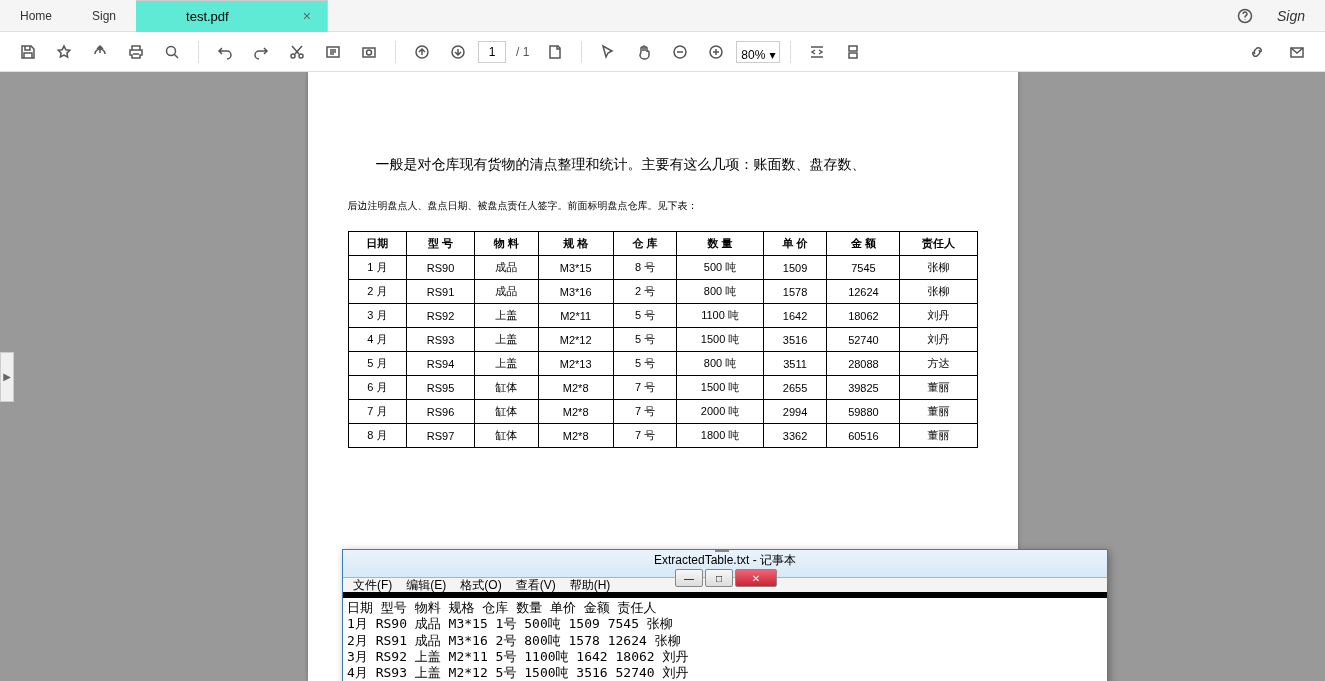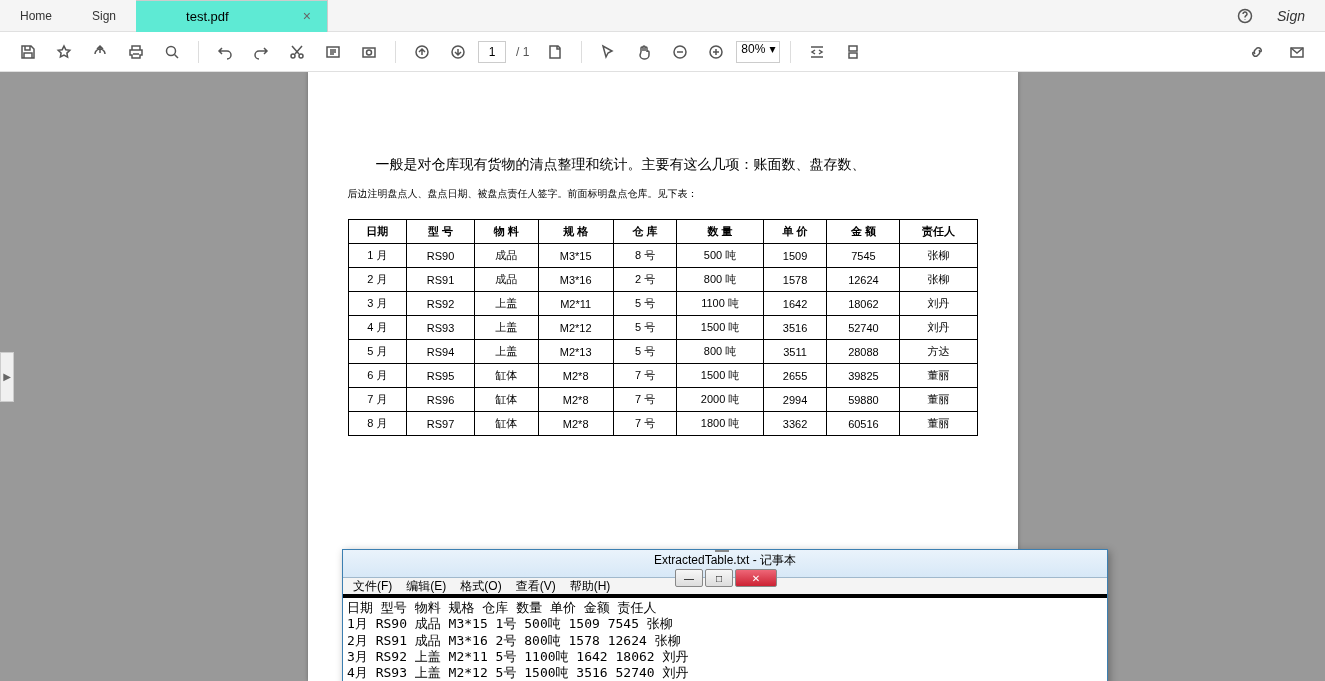--- a/index.html
+++ b/index.html
@@ -13,43 +13,43 @@
 .tabbar-right { margin-left:auto; display:flex; align-items:center; gap:20px; padding-right:20px; }
 .icon-btn { width:24px; height:24px; display:flex; align-items:center; justify-content:center; color:#555; cursor:pointer; }
 .sign { font-size:14px; color:#333;font-style:italic; }
 
 
 .toolbar { display:flex; align-items:center; height:40px; background:#fff; border-bottom:1px solid #e0e0e0; padding:0 12px; gap:4px; }
 .tb-btn { width:32px; height:32px; display:flex; align-items:center; justify-content:center; color:#555; cursor:pointer; }
 .tb-sep { width:1px; height:22px; background:#ddd; margin:0 6px; }
 .page-input { width:28px; height:22px; border:1px solid #ccc; text-align:center; font-size:12px; }
 .page-total { font-size:12px; color:#555; padding:0 6px; }
-.zoom-box { height:22px; border:1px solid #ccc; font-size:12px; padding:0 4px; display:flex; align-items:flex-start; gap:4px; }
+.zoom-box { height:22px; border:1px solid #ccc; font-size:12px; padding:0 4px; display:flex; align-items:flex-end; gap:4px; }
 .tb-right { margin-left:auto; display:flex; gap:8px; }
 svg { width:16px; height:16px; fill:none; stroke:#555; stroke-width:1.5; }
 
 
 .docarea { position:relative; height:609px; background:#999; display:flex; justify-content:center; overflow:hidden; }
 .sidebar-handle { position:absolute; left:0; top:50%; transform:translateY(-50%); width:14px; height:50px; background:#f0f0f0; border:1px solid #ccc; display:flex; align-items:center; justify-content:center; font-size:10px; color:#666; }
 .page { width:710px; background:#fff; margin-top:0; padding:80px 40px 40px; box-shadow:0 0 4px rgba(0,0,0,0.3); font-family:"SimSun","宋体",serif; }
-.para { font-size:14px; line-height:1.8; color:#000; text-indent:2em; margin-bottom:8px; }
+.para { font-size:14px; line-height:1.8; color:#000; text-indent:2em; margin-bottom:20px; }
 .para2 { font-size:10px; line-height:1.8; color:#000; margin-bottom:16px; }
 table.data { border-collapse:collapse; width:100%; font-size:11px; }
 table.data th, table.data td { border:1px solid #000; padding:4px 6px; text-align:center; font-weight:normal; }
 table.data th { font-weight:bold; }
 
 
 .notepad { position:absolute; left:342px; top:477px; width:766px; height:200px; background:#fff; border:1px solid #3c7fb1; box-shadow:2px 2px 8px rgba(0,0,0,0.3); }
 .np-titlebar { height:28px; background:linear-gradient(#eaf3fb,#d7e8f7); border-bottom:1px solid #a0b8cc; display:flex; align-items:center; padding:0 6px; font-size:12px;flex-direction:column; }
 .np-icon { width:14px; height:14px; background:#fff; border:1px solid #888; margin-right:6px; }
 .np-title { flex:1; color:#000; }
 .np-winbtns { display:flex; }
 .np-winbtn { width:28px; height:18px; border:1px solid #888; background:linear-gradient(#f7f7f7,#ddd); margin-left:2px; display:flex; align-items:center; justify-content:center; font-size:10px; border-radius:2px; }
 .np-winbtn.close { background:linear-gradient(#e67,#c23); color:#fff; width:42px; }
-.np-menu { height:20px; background:#f4f4f4; border-bottom:4px solid #000000; display:flex; align-items:center; padding:0 4px; font-size:12px; gap:2px; }
+.np-menu { height:20px; background:#f4f4f4; border-bottom:6px solid #000000; display:flex; align-items:center; padding:0 4px; font-size:12px; gap:2px; }
 .np-menu-item { padding:0 6px; }
 .np-content { padding:2px 4px; font-family:"SimSun","宋体",monospace; font-size:13px; line-height:1.25; white-space:pre; overflow:hidden; }
 </style>
 </head>
 <body>
 
 <div class="tabbar">
   <div class="navtab">Home</div>
   <div class="navtab">Sign</div>
   <div class="doctab">

